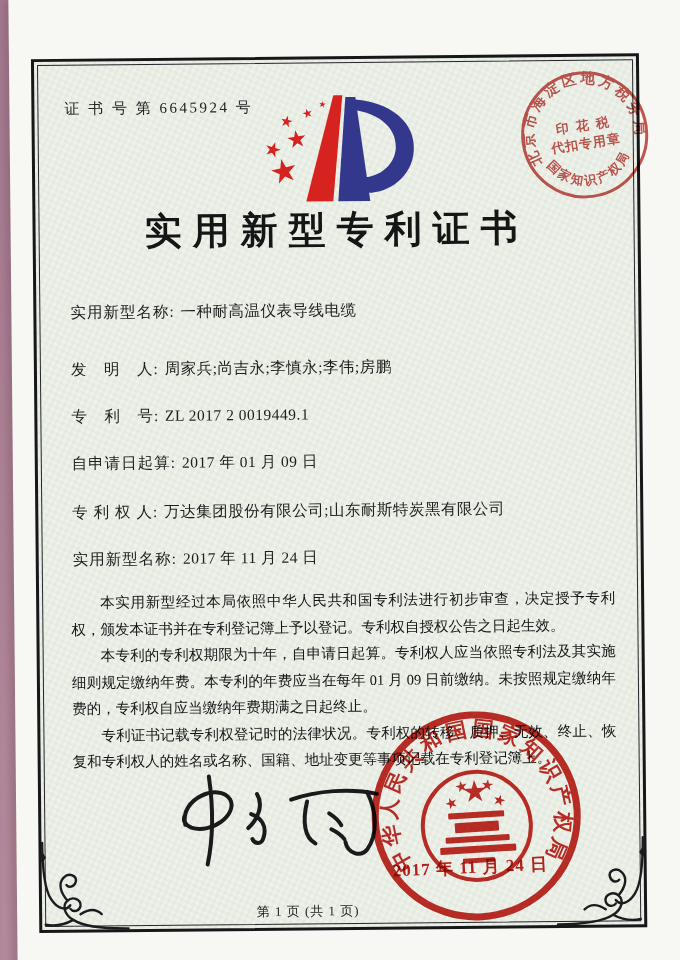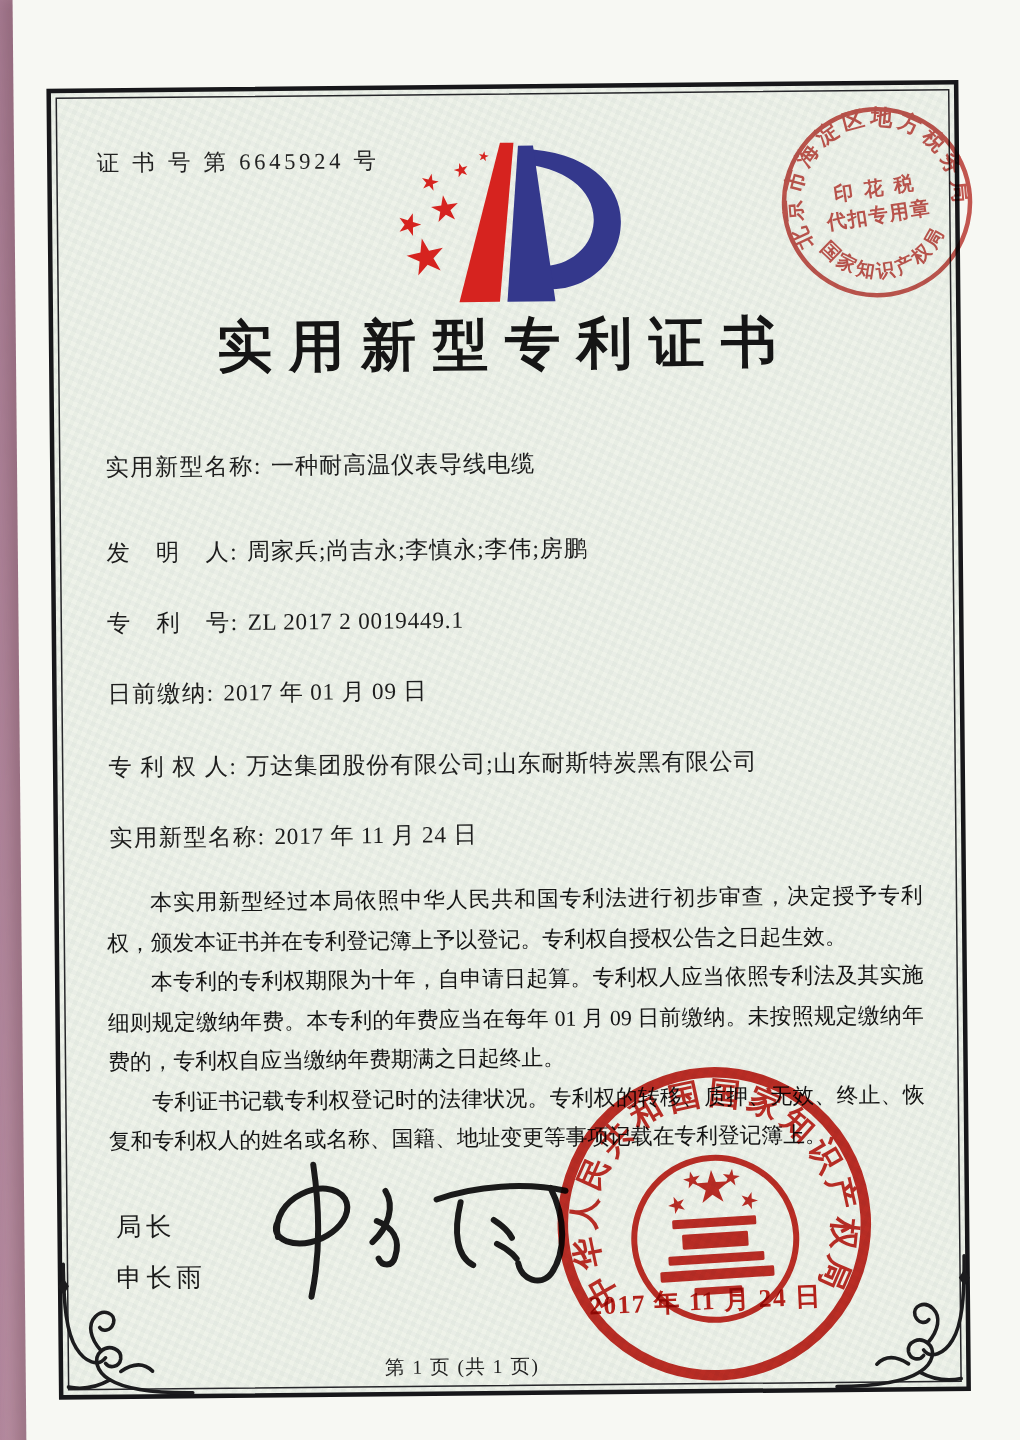--- a/index.html
+++ b/index.html
@@ -125,43 +125,39 @@
       </div>
       <div class="field-row mb2">
         <span class="field-label">发　明　人:</span>
         <span class="field-value">周家兵;尚吉永;李慎永;李伟;房鹏</span>
       </div>
       <div class="field-row mb3">
         <span class="field-label">专　利　号:</span>
         <span class="field-value">ZL 2017 2 0019449.1</span>
       </div>
       <div class="field-row mb4">
-        <span class="field-label">日前缴纳:</span>
+        <span class="field-label">自申请日起算:</span>
         <span class="field-value">2017 年 01 月 09 日</span>
       </div>
       <div class="field-row mb5">
         <span class="field-label">专 利 权 人:</span>
         <span class="field-value">万达集团股份有限公司;山东耐斯特炭黑有限公司</span>
       </div>
       <div class="field-row">
         <span class="field-label">实用新型名称:</span>
         <span class="field-value">2017 年 11 月 24 日</span>
       </div>
     </div>
 
     <div class="paragraphs">
       <p>本实用新型经过本局依照中华人民共和国专利法进行初步审查，决定授予专利权，颁发本证书并在专利登记簿上予以登记。专利权自授权公告之日起生效。</p>
       <p>本专利的专利权期限为十年，自申请日起算。专利权人应当依照专利法及其实施细则规定缴纳年费。本专利的年费应当在每年 01 月 09 日前缴纳。未按照规定缴纳年费的，专利权自应当缴纳年费期满之日起终止。</p>
       <p>专利证书记载专利权登记时的法律状况。专利权的转移、质押、无效、终止、恢复和专利权人的姓名或名称、国籍、地址变更等事项记载在专利登记簿上。</p>
     </div>
 
-    <div class="signer">
-      <div>局长</div>
-      <div>申长雨</div>
-    </div>
 
     <svg class="signature" viewBox="0 0 236 108">
       <g fill="none" stroke="#1a1a1a" stroke-width="4" stroke-linecap="round" stroke-linejoin="round">
         <path d="M16,56 C10,30 50,14 61,31 C69,46 42,66 22,59 C15,56 13,51 16,46"></path>
         <path d="M40,8 C43,30 45,64 38,96"></path>
         <path d="M88,26 C94,36 90,50 79,60"></path>
         <path d="M82,46 C92,50 98,58 94,70 C92,77 85,76 83,71"></path>
         <path d="M122,32 C148,23 182,21 208,27"></path>
         <path d="M138,34 C133,54 135,70 146,76"></path>
         <path d="M198,25 C208,45 208,68 198,82 C191,91 178,86 176,75"></path>

